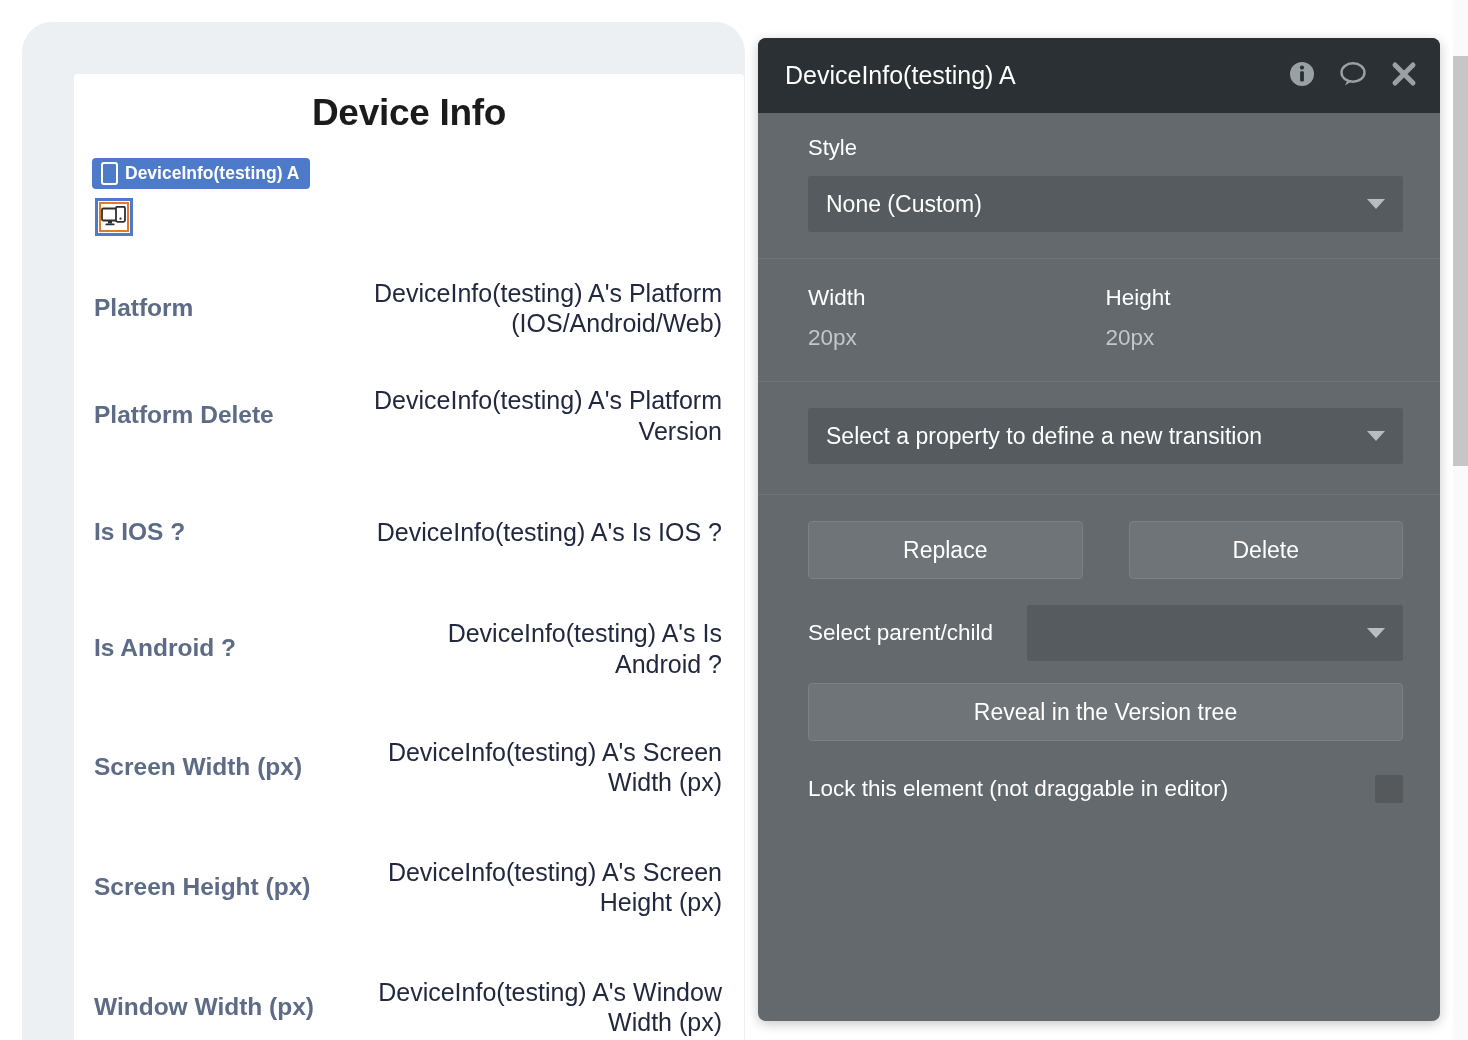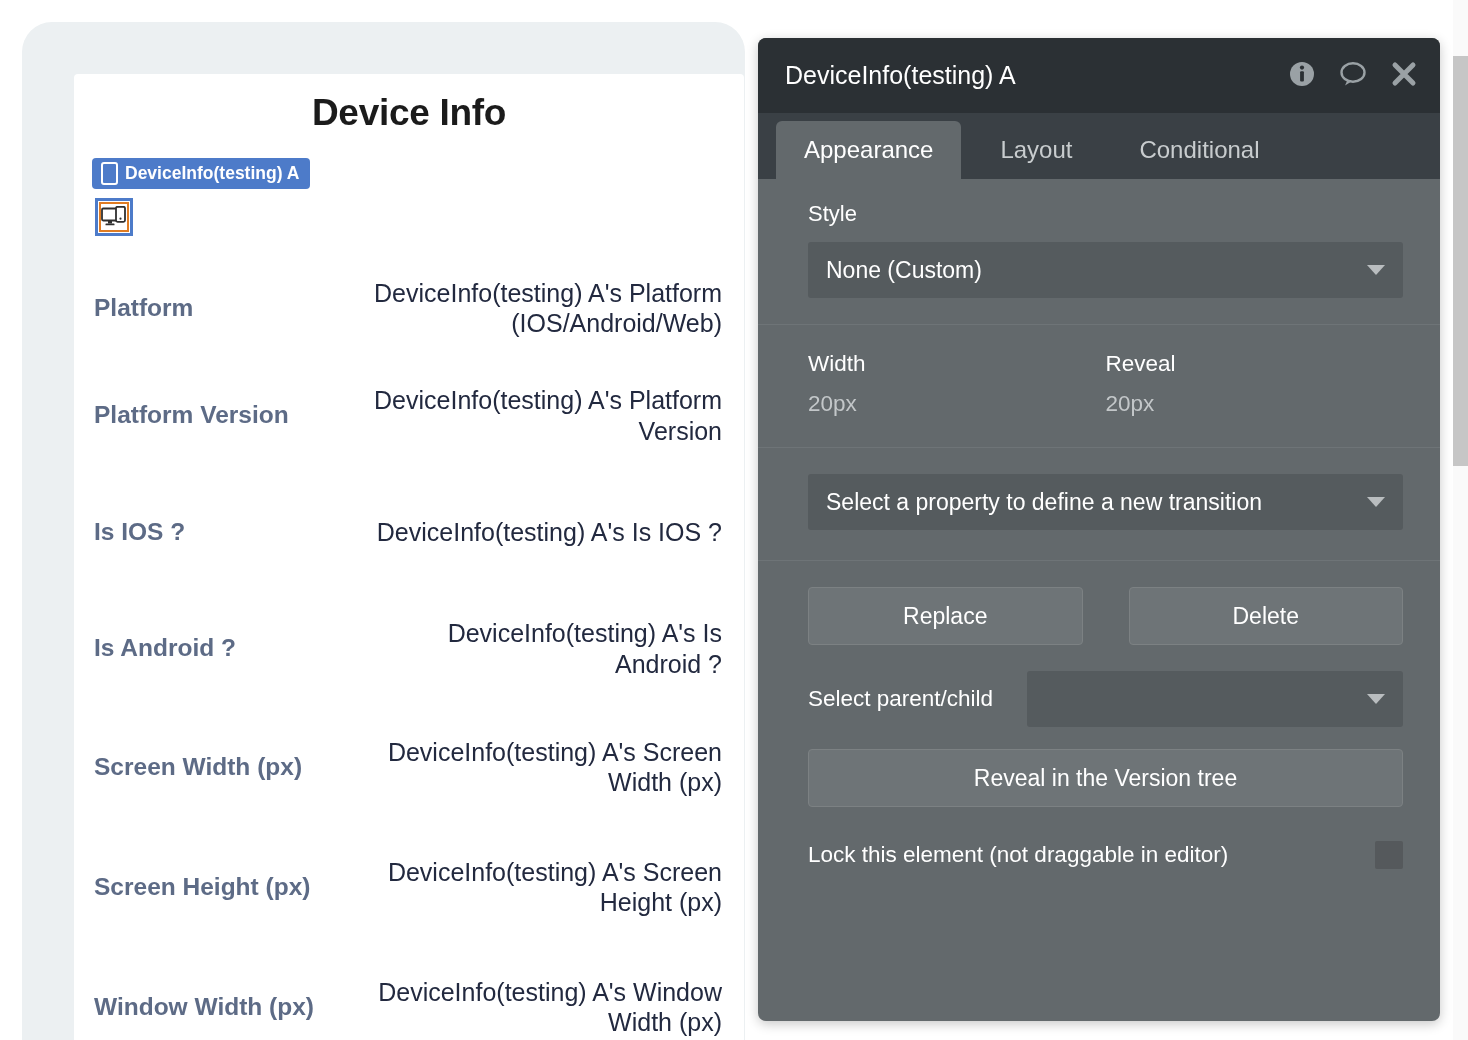--- a/index.html
+++ b/index.html
@@ -332,21 +332,21 @@
         </svg>
       </div>
     </div>
 
     <div class="rows">
       <div class="row" style="height:96px">
         <div class="label">Platform</div>
         <div class="value">DeviceInfo(testing) A's Platform (IOS/Android/Web)</div>
       </div>
       <div class="row" style="height:119px">
-        <div class="label">Platform Version</div>
+        <div class="label">Platform Delete</div>
         <div class="value">DeviceInfo(testing) A's Platform Version</div>
       </div>
       <div class="row" style="height:115px">
         <div class="label">Is IOS ?</div>
         <div class="value">DeviceInfo(testing) A's Is IOS ?</div>
       </div>
       <div class="row" style="height:117px">
         <div class="label">Is Android ?</div>
         <div class="value">DeviceInfo(testing) A's Is Android ?</div>
       </div>
@@ -386,44 +386,39 @@
         </svg>
       </span>
       <span class="hdr-icon">
         <svg width="28" height="28" viewBox="0 0 28 28" aria-hidden="true">
           <path d="M5 5 L23 23 M23 5 L5 23" stroke="#9aa1a5" stroke-width="5" stroke-linecap="round"></path>
         </svg>
       </span>
     </div>
   </div>
 
-  <div class="tab-bar">
-    <div class="tab active">Appearance</div>
-    <div class="tab">Layout</div>
-    <div class="tab">Conditional</div>
-  </div>
 
   <div class="panel-body">
 
     <div class="sect">
       <div class="field-label">Style</div>
       <div class="select-box">
         <span>None (Custom)</span>
         <span class="caret"></span>
       </div>
     </div>
 
     <div class="sect" style="padding-top:26px;padding-bottom:30px;">
       <div class="wh-grid">
         <div class="wh-col">
           <div class="k">Width</div>
           <div class="v">20px</div>
         </div>
         <div class="wh-col">
-          <div class="k">Reveal</div>
+          <div class="k">Height</div>
           <div class="v">20px</div>
         </div>
       </div>
     </div>
 
     <div class="sect" style="padding-top:26px;padding-bottom:30px;">
       <div class="select-box">
         <span>Select a property to define a new transition</span>
         <span class="caret"></span>
       </div>

